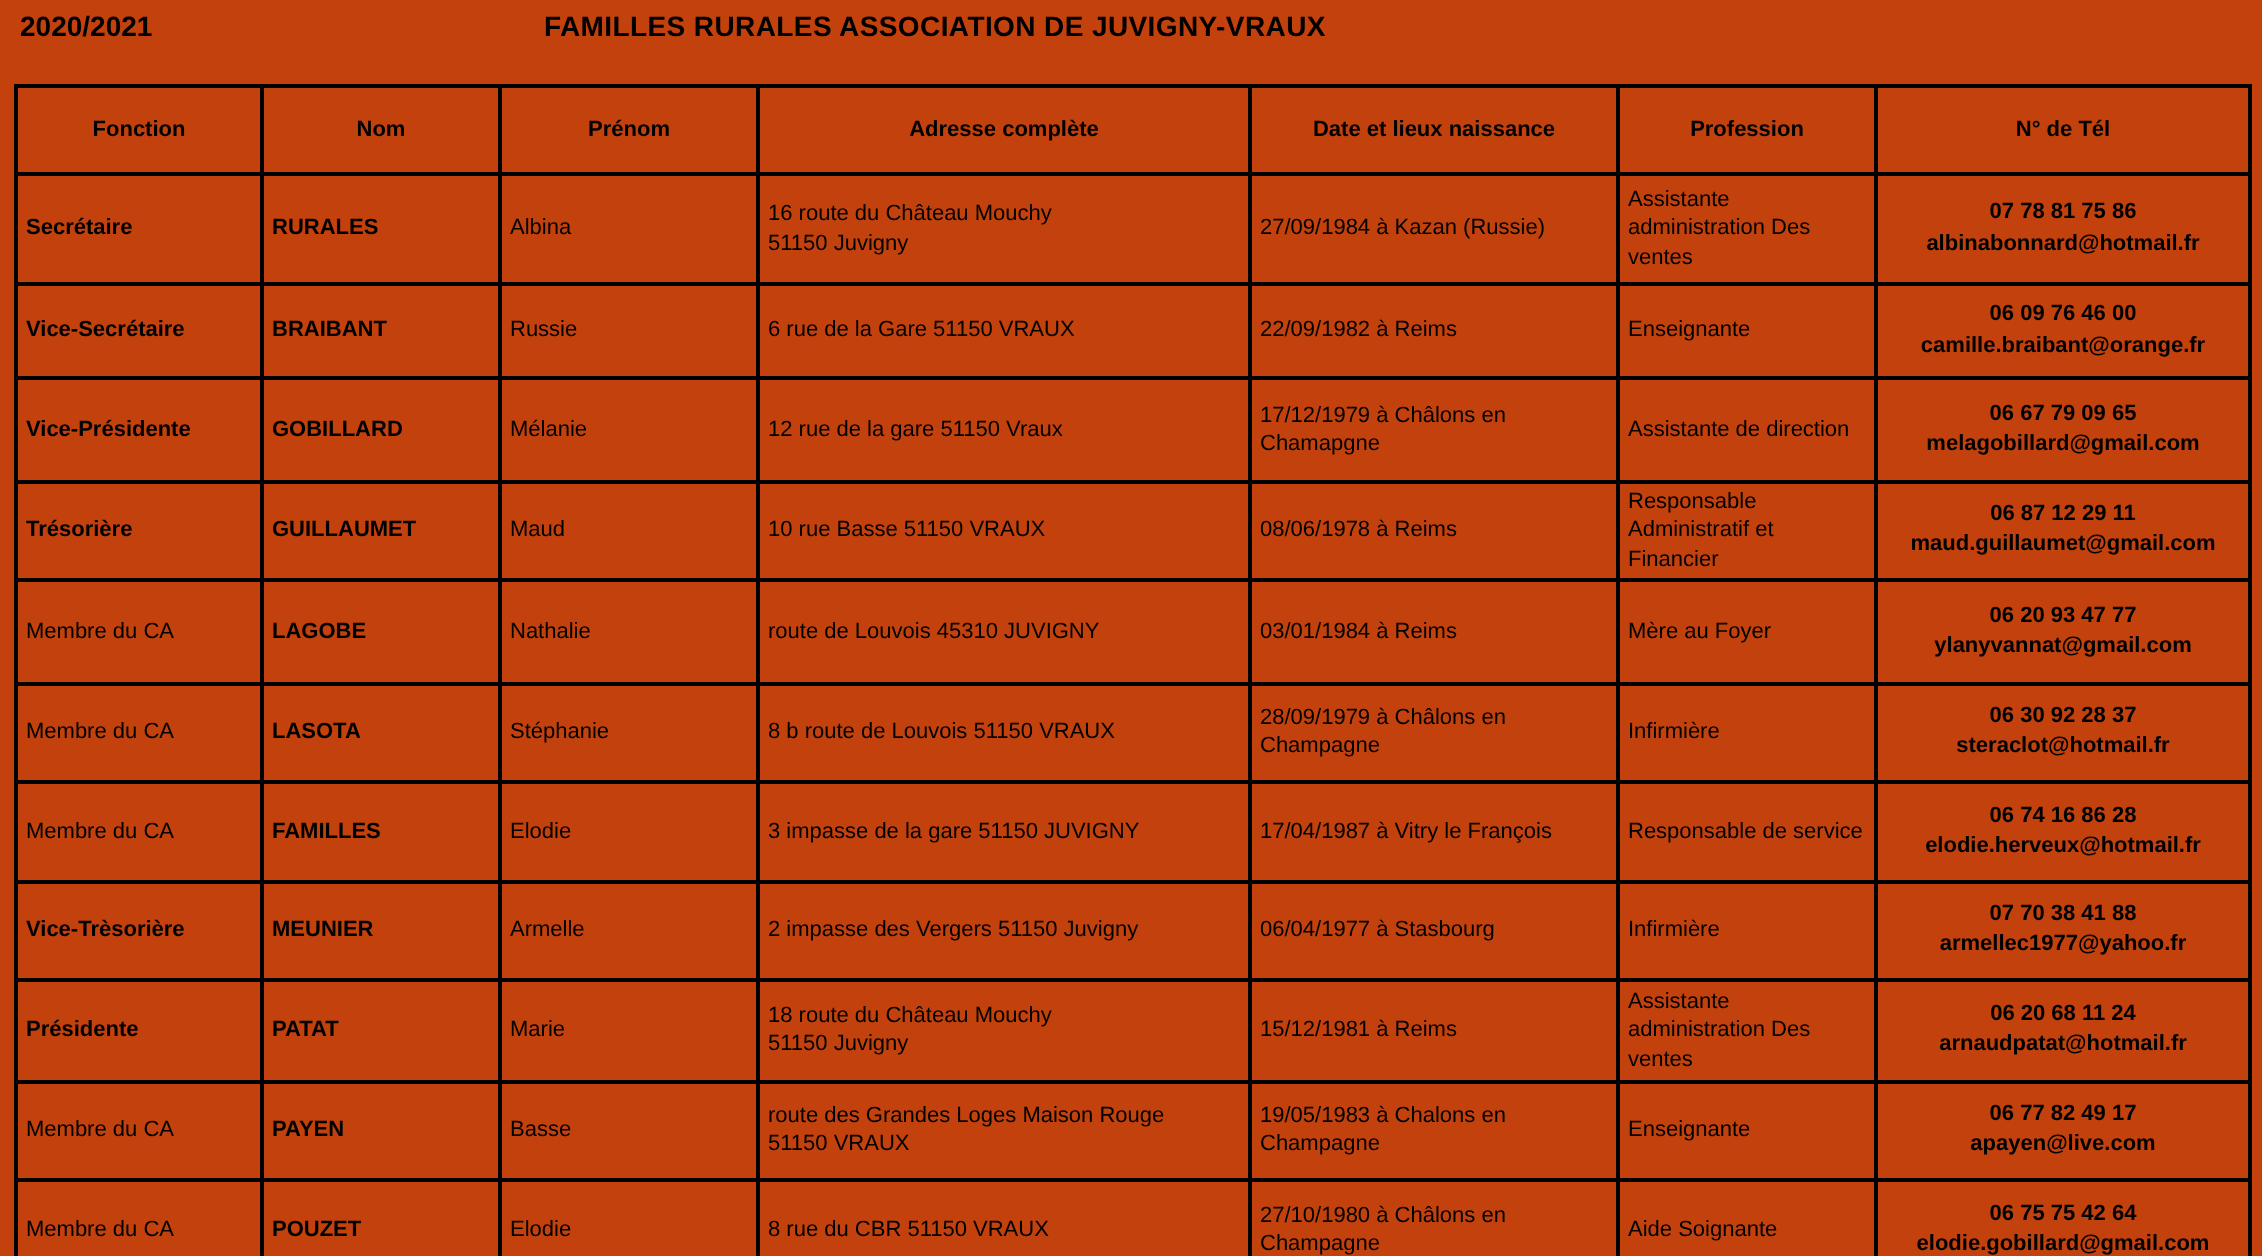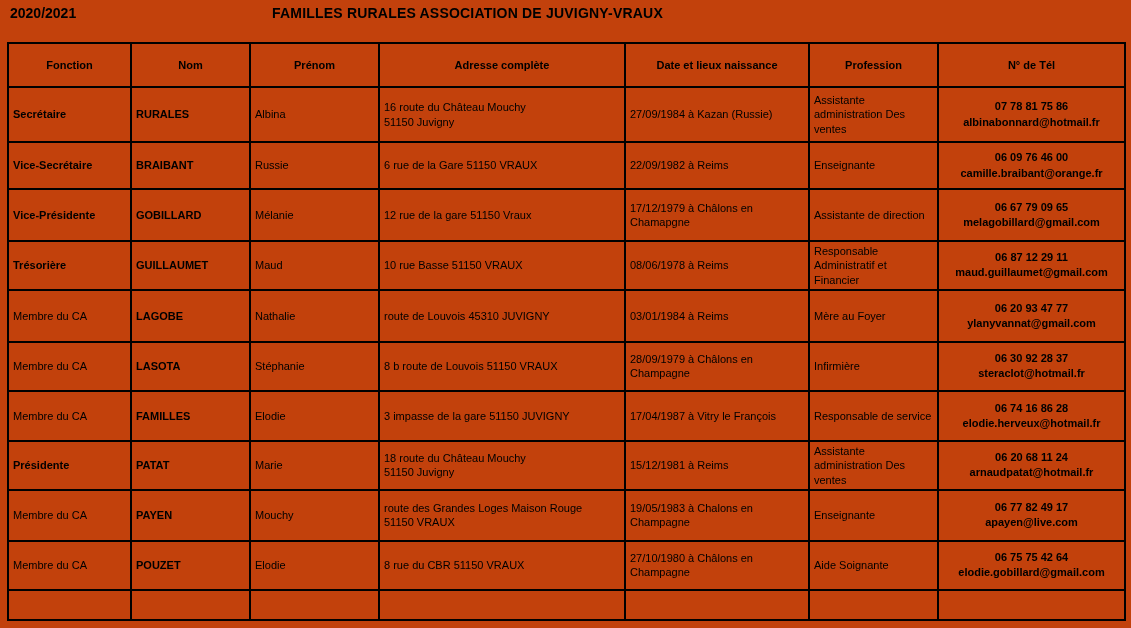--- a/index.html
+++ b/index.html
@@ -196,39 +196,51 @@
       <td class="prenom">Elodie</td>
       <td class="adresse">3 impasse de la gare 51150 JUVIGNY</td>
       <td class="naissance">17/04/1987 à Vitry le François</td>
       <td class="profession">Responsable de service</td>
       <td class="tel-cell">
         <div class="tel">06 74 16 86 28</div>
         <div class="email">elodie.herveux@hotmail.fr</div>
       </td>
     </tr>
 
+    <tr>
+      <td class="fonction bold">Vice-Trèsorière</td>
+      <td class="nom">MEUNIER</td>
+      <td class="prenom">Armelle</td>
+      <td class="adresse">2 impasse des Vergers 51150 Juvigny</td>
+      <td class="naissance">06/04/1977 à Stasbourg</td>
+      <td class="profession">Infirmière</td>
+      <td class="tel-cell">
+        <div class="tel">07 70 38 41 88</div>
+        <div class="email">armellec1977@yahoo.fr</div>
+      </td>
+    </tr>
 
     <tr>
       <td class="fonction bold">Présidente</td>
       <td class="nom">PATAT</td>
       <td class="prenom">Marie</td>
       <td class="adresse">18 route du Château Mouchy
 51150 Juvigny</td>
       <td class="naissance">15/12/1981 à Reims</td>
       <td class="profession">Assistante administration Des ventes</td>
       <td class="tel-cell">
         <div class="tel">06 20 68 11 24</div>
         <div class="email">arnaudpatat@hotmail.fr</div>
       </td>
     </tr>
 
     <tr>
       <td class="fonction">Membre du CA</td>
       <td class="nom">PAYEN</td>
-      <td class="prenom">Mouchy</td>
+      <td class="prenom">Basse</td>
       <td class="adresse">route des Grandes Loges Maison Rouge
 51150 VRAUX</td>
       <td class="naissance">19/05/1983 à Chalons en
 Champagne</td>
       <td class="profession">Enseignante</td>
       <td class="tel-cell">
         <div class="tel">06 77 82 49 17</div>
         <div class="email">apayen@live.com</div>
       </td>
     </tr>

